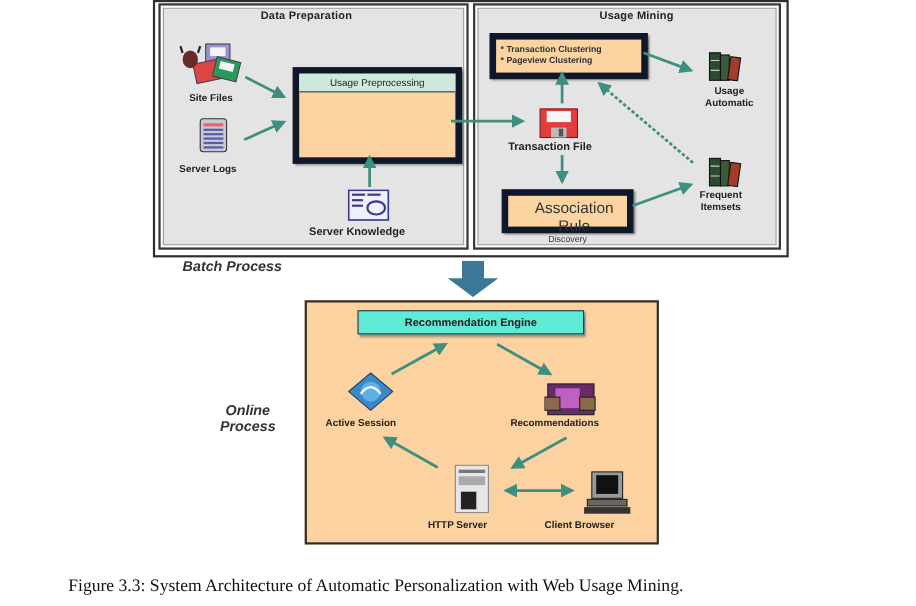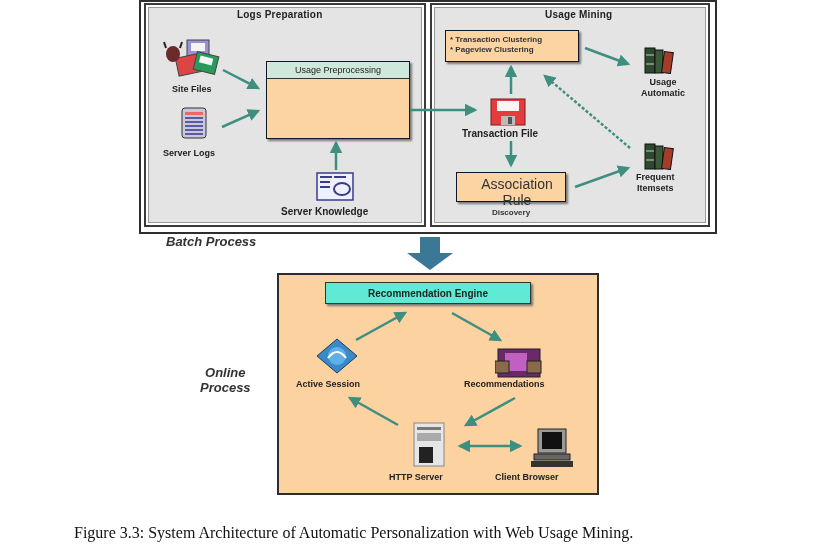--- a/index.html
+++ b/index.html
@@ -2,35 +2,35 @@
 <html><head>
 <meta charset="utf-8">
 <style>
   html, body { margin:0; padding:0; background:#ffffff; }
   body { width:833px; height:551px; position:relative; overflow:hidden; font-family:"Liberation Sans", sans-serif; }
   .abs { position:absolute; }
   .panel { position:absolute; background:#e4e4e4; border:2px solid #3a3a3a; box-shadow: inset 0 0 0 2px #ffffff, inset 0 0 0 3px #9a9a9a; }
   .outer { position:absolute; border:2px solid #2e2e2e; background:#fff; }
   .ptitle { position:absolute; font-size:10px; font-weight:bold; color:#222; letter-spacing:0.2px; }
   .lbl { position:absolute; font-size:9px; font-weight:bold; color:#222; text-align:center; white-space:nowrap; }
-  .box { position:absolute; background:#fbd4a2; border:1px solid #0f172a; box-shadow:2px 2px 2px #777; }
+  .box { position:absolute; background:#fbd4a2; border:6px solid #0f172a; box-shadow:2px 2px 2px #777; }
   .boxhdr { background:#cfe8dc; border-bottom:1px solid #333; font-size:9px; font-weight:normal; text-align:center; color:#222; padding:3px 0; }
   .bullets { font-size:8px; font-weight:bold; color:#333; padding:2px 4px; line-height:10px; }
   .bullets div::before { content:"* "; }
   .italic { position:absolute; font-style:italic; font-weight:bold; color:#333; font-size:13px; text-align:center; }
   .caption { position:absolute; font-family:"Liberation Serif", serif; font-size:16px; color:#111; white-space:nowrap; }
   svg.arrows { position:absolute; left:0; top:0; }
 </style>
 </head>
 <body>
 
 <div class="outer" style="left:139px;top:0px;width:574px;height:230px;"></div>
 
 <div class="panel" style="left:144px;top:3px;width:278px;height:220px;"></div>
-<div class="ptitle" style="left:237px;top:9px;">Logs Preparation</div>
+<div class="ptitle" style="left:237px;top:9px;">Data Preparation</div>
 
 <div class="panel" style="left:430px;top:3px;width:276px;height:220px;"></div>
 <div class="ptitle" style="left:545px;top:9px;">Usage Mining</div>
 
 <div class="abs" style="left:163px;top:38px;width:60px;height:42px;">
   <svg width="60" height="42">
     <rect x="24" y="2" width="22" height="18" fill="#9b8fd6" stroke="#444"></rect>
     <rect x="28" y="5" width="14" height="8" fill="#f4f4f4"></rect>
     <rect x="14" y="18" width="22" height="18" fill="#d44" stroke="#444" transform="rotate(-12 25 27)"></rect>
     <rect x="32" y="16" width="22" height="18" fill="#2a9a5a" stroke="#444" transform="rotate(14 43 25)"></rect>
@@ -85,21 +85,21 @@
     <rect x="1" y="1" width="34" height="26" fill="#e23c3c" stroke="#7a1a1a"></rect>
     <rect x="7" y="3" width="22" height="10" fill="#f6f6f6"></rect>
     <rect x="11" y="18" width="14" height="9" fill="#bbb"></rect>
     <rect x="18" y="19" width="4" height="7" fill="#555"></rect>
   </svg>
 </div>
 <div class="lbl" style="left:462px;top:128px;font-size:10px;">Transaction File</div>
 
 <div class="box" style="left:456px;top:172px;width:108px;height:28px;text-align:center;">
   <div style="font-size:14px;font-weight:normal;margin-top:3px;color:#333;margin-left:12px;">Association Rule</div>
-  <div style="font-size:8px;font-weight:bold;color:#333;">Discovery</div>
+  <div style="font-size:8px;font-weight:normal;color:#333;">Discovery</div>
 </div>
 
 <div class="abs" style="left:643px;top:46px;width:32px;height:28px;">
   <svg width="32" height="28">
     <rect x="2" y="2" width="10" height="25" fill="#2e4a2e" stroke="#111"></rect>
     <rect x="12" y="4" width="8" height="23" fill="#3a5a3a" stroke="#111"></rect>
     <rect x="20" y="6" width="9" height="21" fill="#a43c2a" stroke="#111" transform="rotate(8 24 16)"></rect>
     <line x1="3" y1="9" x2="11" y2="9" stroke="#ccc"></line>
       <line x1="3" y1="18" x2="11" y2="18" stroke="#ccc"></line>
   </svg>
@@ -198,13 +198,13 @@
     <line x1="575" y1="187" x2="628" y2="168" marker-end="url(#ah)"></line>
     <line x1="630" y1="148" x2="545" y2="76" stroke-dasharray="3,2" marker-end="url(#ah)"></line>
     <line x1="356" y1="340" x2="405" y2="313" marker-end="url(#ah)"></line>
     <line x1="452" y1="313" x2="500" y2="340" marker-end="url(#ah)"></line>
     <line x1="515" y1="398" x2="466" y2="425" marker-end="url(#ah)"></line>
     <line x1="398" y1="425" x2="350" y2="398" marker-end="url(#ah)"></line>
     <line x1="460" y1="446" x2="520" y2="446" marker-start="url(#ah)" marker-end="url(#ah)"></line>
   </g>
 </svg>
 
-<div class="caption" style="left:74px;top:524px;">Figure 3.3: System Architecture of Automatic Personalization with Web Usage Mining.</div>
+<div class="caption" style="left:62px;top:524px;">Figure 3.3: System Architecture of Automatic Personalization with Web Usage Mining.</div>
 
 </body></html>

